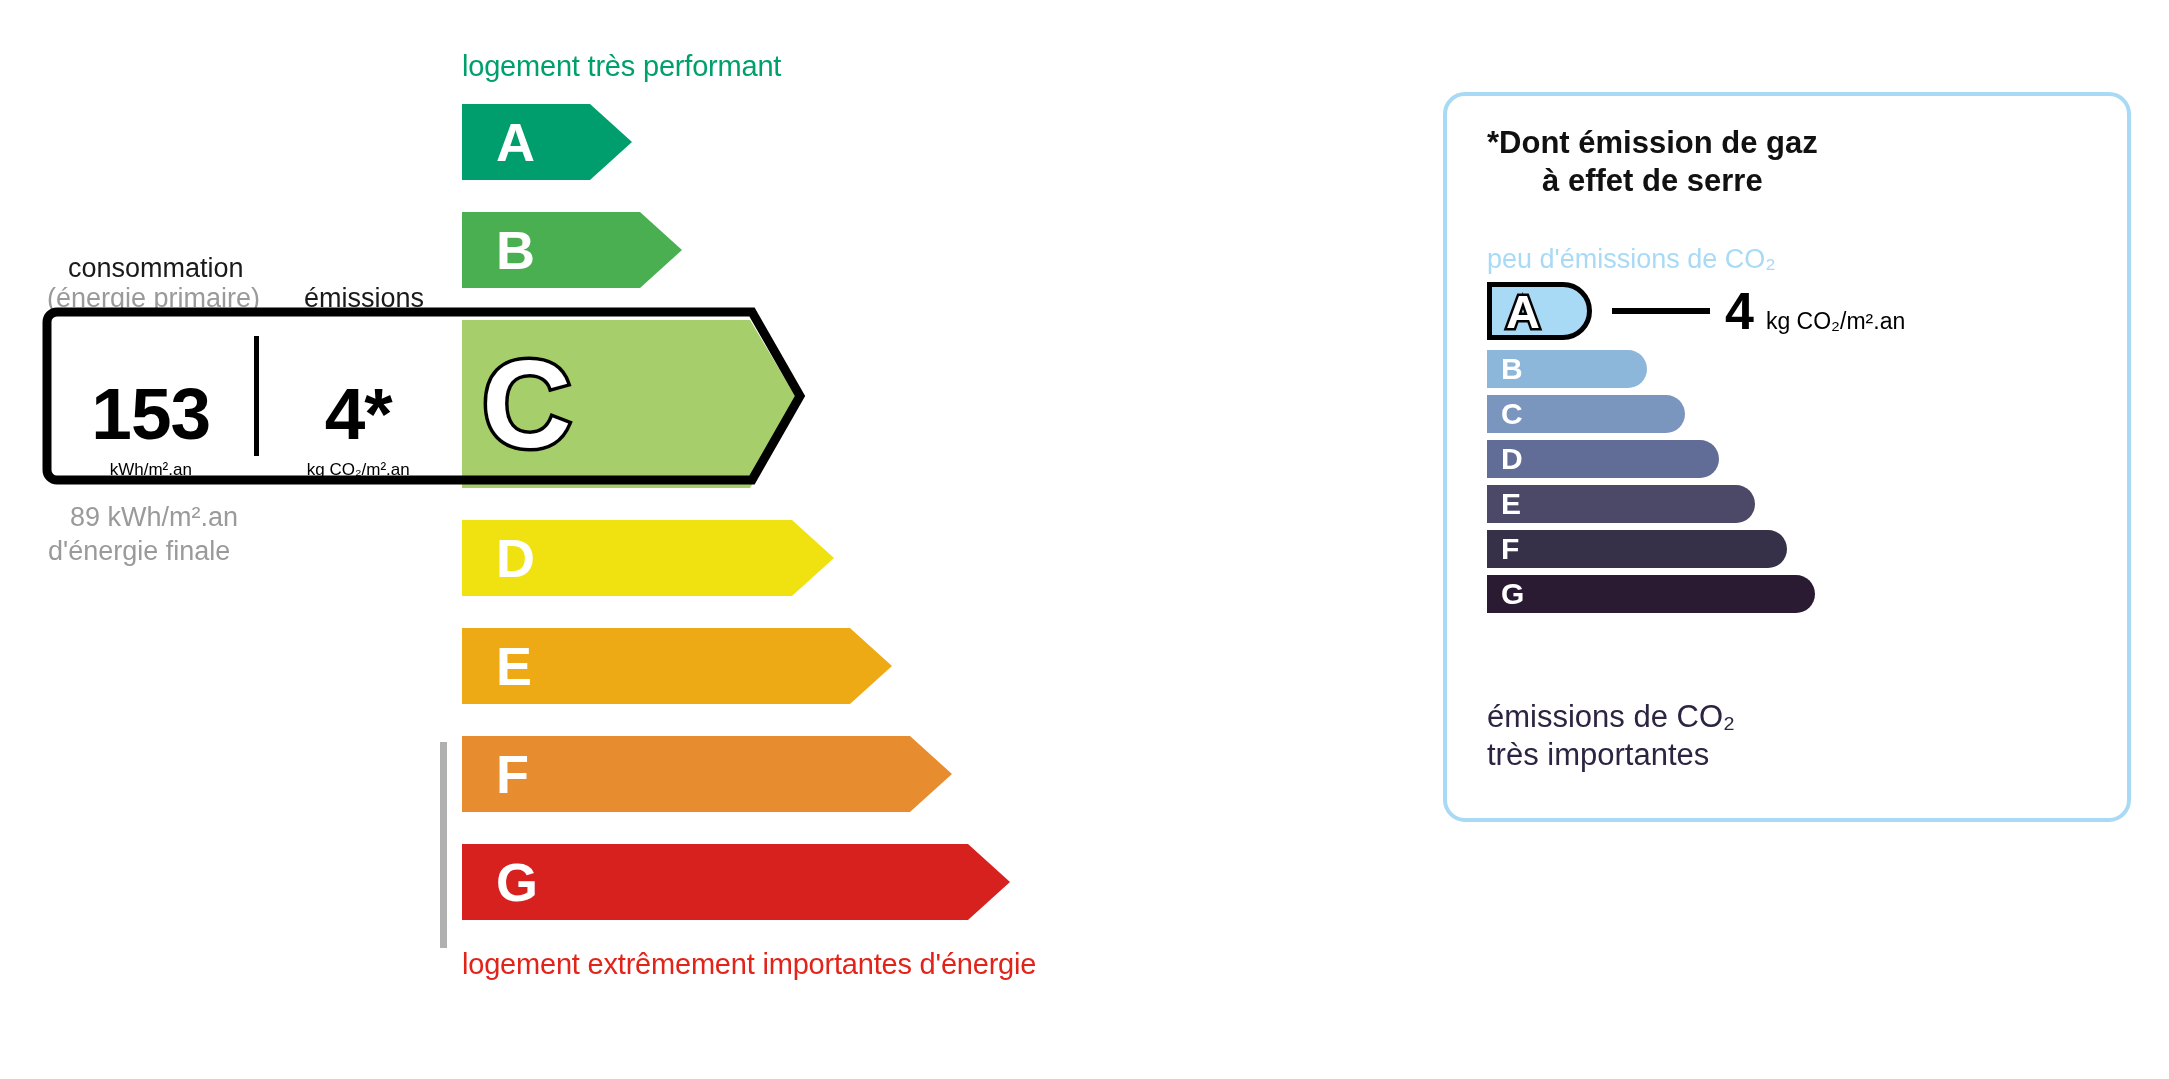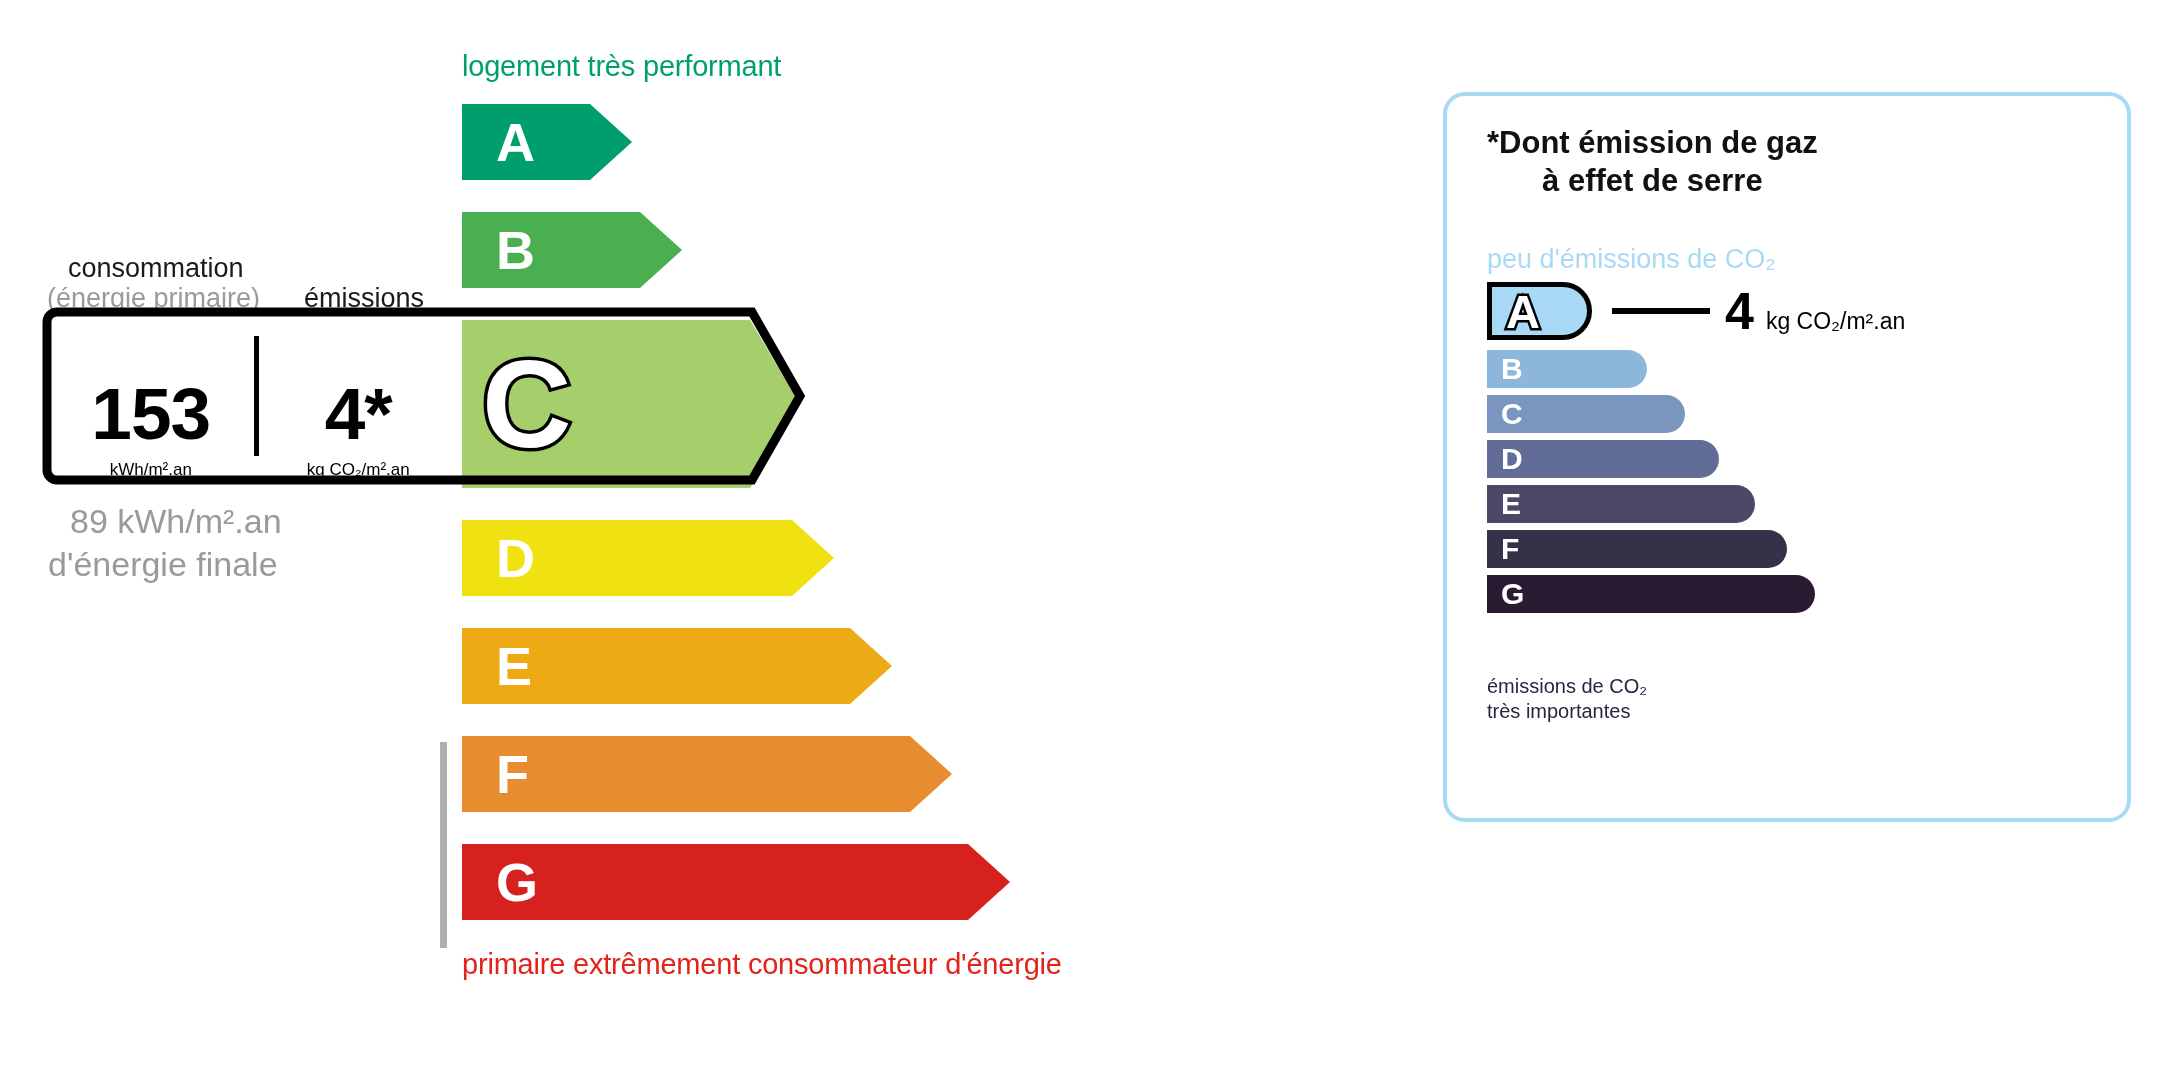--- a/index.html
+++ b/index.html
@@ -148,21 +148,21 @@
     position: absolute;
     left: 207px; top: 24px;
     width: 5px; height: 120px;
     background: #000000;
   }
 
   
   .subnote {
     position: absolute;
     left: 48px; top: 500px;
-    font-size: 34px;
+    font-size: 27px;
     color: #9a9a9a;
     line-height: 1.26;
     white-space: nowrap;
   }
   .subnote .l1 { margin-left: 22px; display: block; }
 
   
   #passoire-bar {
     position: absolute;
     left: 440px; top: 742px;
@@ -195,22 +195,22 @@
     position: absolute;
     left: 40px; top: 148px;
     font-size: 27px;
     color: #a9daf5;
     white-space: nowrap;
     text-align: center;
   }
 
   .co2-bottom-caption {
     position: absolute;
-    left: 40px; top: 578px;
-    font-size: 20px;
+    left: 40px; top: 602px;
+    font-size: 31px;
     color: #2c2440;
     line-height: 1.24;
     white-space: nowrap;
   }
 
   
   #co2-bars {
     position: absolute;
     left: 40px; top: 186px;
   }
@@ -351,21 +351,21 @@
                A 10 10 0 0 1 47 470 L 47 322 A 10 10 0 0 1 57 312 Z"></path>
     </svg>
 
     <div class="subnote">
       <span class="l1">89 kWh/m².an</span>
       <span>d'énergie finale</span>
     </div>
 
     <div id="passoire-bar"></div>
 
-    <div class="bottom-caption">primaire extrêmement consommateur d'énergie</div>
+    <div class="bottom-caption">logement extrêmement importantes d'énergie</div>
   </div>
 
   <div id="co2-panel">
     <div class="co2-title">
       <div>*Dont émission de gaz</div>
       <div>à effet de serre</div>
     </div>
 
     <div class="co2-top-caption">peu d'émissions de CO₂</div>
 

